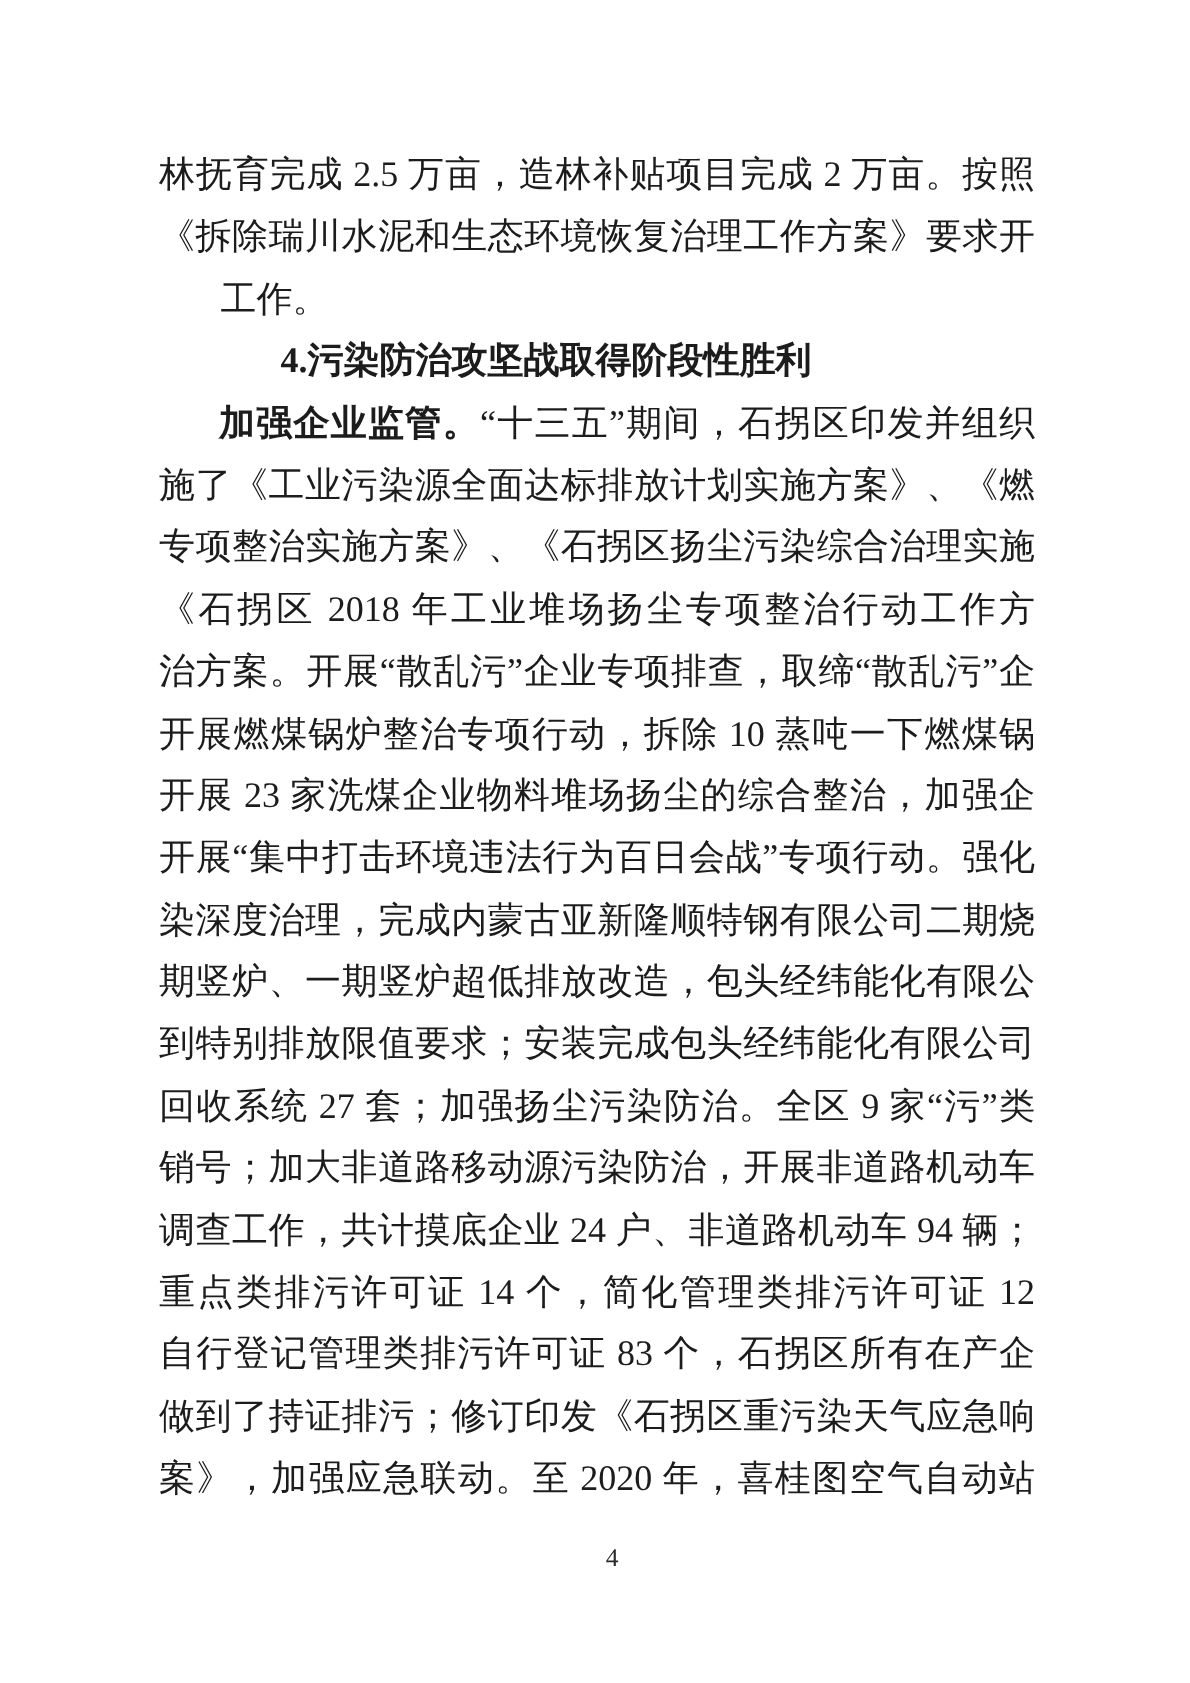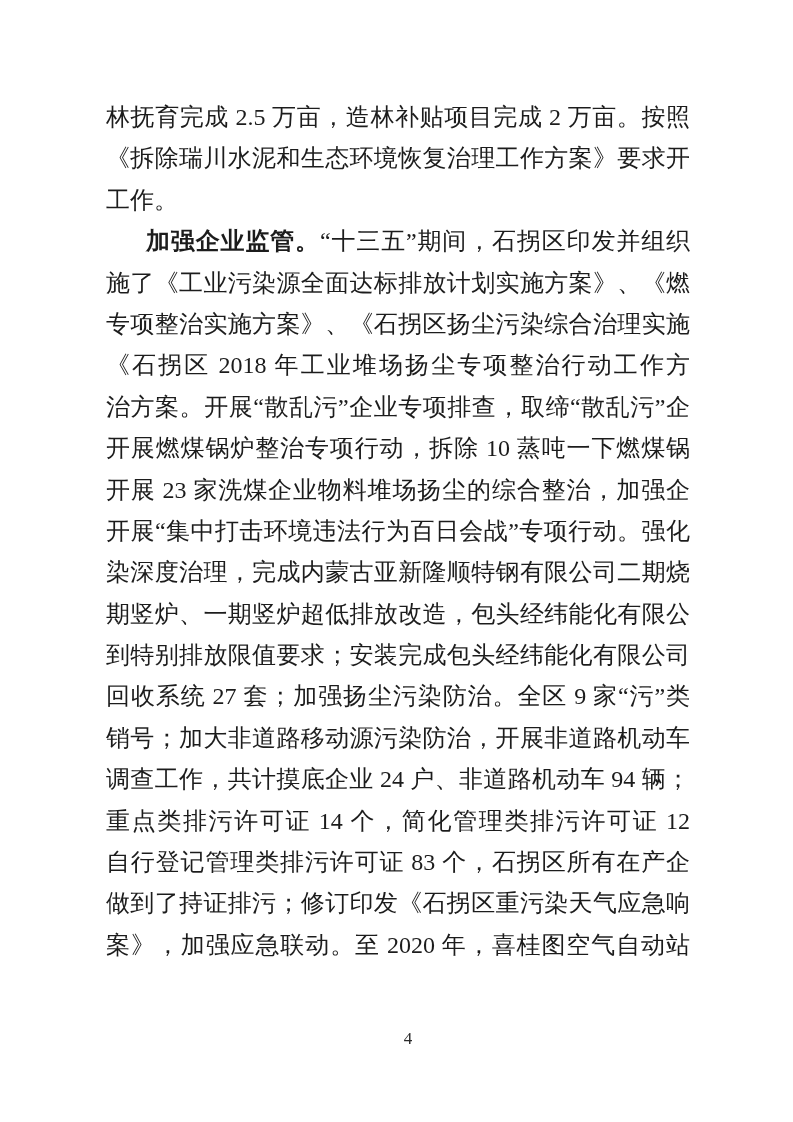--- a/index.html
+++ b/index.html
@@ -29,20 +29,21 @@
     font-size: 24px;
     overflow: hidden;
     text-align: justify;
     text-align-last: justify;
     text-justify: inter-character;
     white-space: normal;
   }
   .line.no-just {
     text-align: left;
     text-align-last: left;
+    margin-left: 41px;
   }
   .line.indent { padding-left: 40px; }
   .bold { font-weight: 700; }
   .heading .line { font-weight: 700; }
   .footer {
     position: absolute;
     left: 106px;
     top: 1028px;
     width: 584px;
     text-align: center;
@@ -55,20 +56,23 @@
 </head>
 <body>
 
 <div class="page">
   <div class="content" id="content">
       <div class="paragraph">
         <div class="line"><span>林抚育完成 2.5 万亩，造林补贴项目完成 2 万亩。按照石拐区</span></div>
         <div class="line"><span>《拆除瑞川水泥和生态环境恢复治理工作方案》要求开展拆除</span></div>
         <div class="line no-just"><span>工作。</span></div>
       </div>
+      <div class="paragraph heading">
+        <div class="line no-just indent"><span class="bold">4.污染防治攻坚战取得阶段性胜利</span></div>
+      </div>
       <div class="paragraph">
         <div class="line indent"><span class="bold">加强企业监管。</span><span>“十三五”期间，石拐区印发并组织实</span></div>
         <div class="line"><span>施了《工业污染源全面达标排放计划实施方案》、《燃煤锅炉</span></div>
         <div class="line"><span>专项整治实施方案》、《石拐区扬尘污染综合治理实施方案》、</span></div>
         <div class="line"><span>《石拐区 2018 年工业堆场扬尘专项整治行动工作方案》等整</span></div>
         <div class="line"><span>治方案。开展“散乱污”企业专项排查，取缔“散乱污”企业 5 家；</span></div>
         <div class="line"><span>开展燃煤锅炉整治专项行动，拆除 10 蒸吨一下燃煤锅炉 41 台；</span></div>
         <div class="line"><span>开展 23 家洗煤企业物料堆场扬尘的综合整治，加强企业监管；</span></div>
         <div class="line"><span>开展“集中打击环境违法行为百日会战”专项行动。强化工业污</span></div>
         <div class="line"><span>染深度治理，完成内蒙古亚新隆顺特钢有限公司二期烧结、二</span></div>

